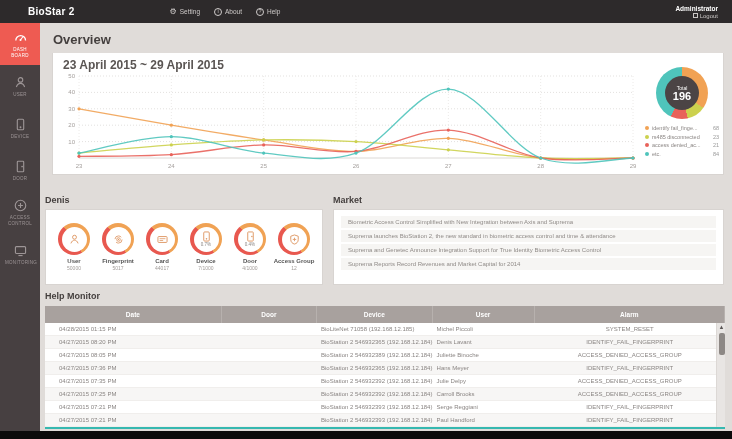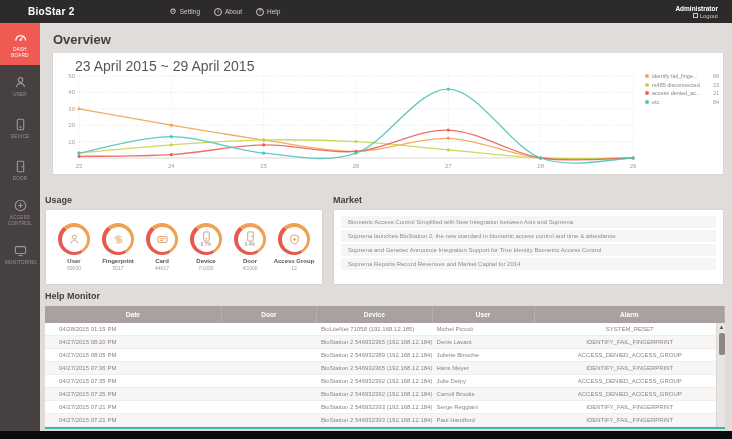--- a/index.html
+++ b/index.html
@@ -36,21 +36,21 @@
   .page-title { position:absolute; top:9px; left:13px; font-size:13px; font-weight:bold; color:#443f3e; }
   
   .overview { position:absolute; top:30px; left:12px; width:672px; height:138px; }
   .ov-header { position:relative; height:16px; background:#5cc3bf; display:flex; align-items:center; }
   .ov-title { color:#fff; font-size:8px; font-weight:bold; margin-left:10px; }
   .ov-tabs { position:absolute; right:5px; bottom:0; display:flex; align-items:flex-end; }
   .ov-tab { width:38px; height:12px; background:#f1efed; border:1px solid #d6d2cf; border-bottom:none;
     color:#8f8a87; font-size:6px; display:flex; align-items:center; justify-content:center; cursor:pointer; }
   .ov-tab.active { background:#fff; color:#3f3b3a; font-weight:bold; height:15px; }
   .ov-body { position:relative; background:#fff; height:122px; border:1px solid #d8d4d1; border-top:none; }
-  .date-range { position:absolute; top:5px; left:10px; font-size:14px; font-weight:normal; color:#5a5553;margin-left:12px; }
+  .date-range { position:absolute; top:5px; left:10px; font-size:12px; font-weight:bold; color:#5a5553; }
   .chart-wrap { position:absolute; left:4px; top:17px; }
   
   .donut-box { position:absolute; right:4px; top:14px; width:74px; }
   .donut { position:relative; width:52px; height:52px; border-radius:50%; margin:0 auto; }
   .donut-hole { position:absolute; left:9px; top:9px; width:34px; height:34px; border-radius:50%;
     background:#4b4445; display:flex; flex-direction:column; align-items:center; justify-content:center; color:#fff; }
   .donut-hole .t-label { font-size:5px; }
   .donut-hole .t-value { font-size:11px; font-weight:bold; line-height:1; }
   .legend { margin-top:5px; }
   .legend-row { display:flex; align-items:center; gap:3px; font-size:5.5px; color:#8a8583; line-height:1.55; }
@@ -245,20 +245,26 @@
             <path d="M22,83.08C37.388888888888886,80.34666666666666 83.55555555555556,66.68 114.33333333333333,66.68C145.11111111111111,66.68 175.88888888888889,80.34666666666666 206.66666666666666,83.08C237.44444444444443,85.81333333333333 268.22222222222223,93.74 299,83.08C329.77777777777777,72.42 360.55555555555554,18.300000000000004 391.3333333333333,19.120000000000005C422.1111111111111,19.940000000000005 452.8888888888889,76.52 483.6666666666667,88C514.4444444444445,99.48 560.6111111111111,88 576,88" fill="none" stroke="#4fc4bb" stroke-width="1.3" opacity="0.9"></path>
             <circle cx="22" cy="83.08" r="1.6" fill="#4fc4bb"></circle>
             <circle cx="114.33333333333333" cy="66.68" r="1.6" fill="#4fc4bb"></circle>
             <circle cx="206.66666666666666" cy="83.08" r="1.6" fill="#4fc4bb"></circle>
             <circle cx="299" cy="83.08" r="1.6" fill="#4fc4bb"></circle>
             <circle cx="391.3333333333333" cy="19.120000000000005" r="1.6" fill="#4fc4bb"></circle>
             <circle cx="483.6666666666667" cy="88" r="1.6" fill="#4fc4bb"></circle>
             <circle cx="576" cy="88" r="1.6" fill="#4fc4bb"></circle>
           </svg></div>
       <div class="donut-box">
+        <div class="donut" id="donut" style="background: conic-gradient(rgb(241, 162, 84) 0deg, rgb(241, 162, 84) 124.898deg, rgb(204, 209, 78) 124.898deg, rgb(204, 209, 78) 167.143deg, rgb(232, 98, 90) 167.143deg, rgb(232, 98, 90) 205.714deg, rgb(79, 196, 187) 205.714deg, rgb(79, 196, 187) 360deg);">
+          <div class="donut-hole">
+            <span class="t-label">Total</span>
+            <span class="t-value">196</span>
+          </div>
+        </div>
         <div class="legend" id="legend">
             <div class="legend-row">
               <span class="legend-dot" style="background:#f1a254"></span>
       <span class="legend-label">identify fail_finge...</span>
       <span class="legend-val">68</span>
             </div>
             <div class="legend-row">
               <span class="legend-dot" style="background:#ccd14e"></span>
       <span class="legend-label">rs485 disconnected</span>
       <span class="legend-val">23</span>
@@ -271,21 +277,21 @@
             <div class="legend-row">
               <span class="legend-dot" style="background:#4fc4bb"></span>
       <span class="legend-label">etc.</span>
       <span class="legend-val">84</span>
             </div>
           </div>
       </div>
     </div>
   </div>
 
-  <div class="sec-label usage-label">Usage</div>
+  <div class="sec-label usage-label">Denis</div>
   <div class="sec-label notice-label">Market</div>
   <div class="usage-panel" id="usage">
       <div class="gauge-item">
         <div class="gauge-ring" style="background:conic-gradient(from 210deg,#e8584f 0deg 110deg,#f0a254 110deg 300deg,#e8584f 300deg 360deg)">
        <div class="gauge-inner">
             <svg viewBox="0 0 16 16">
               <circle cx="8" cy="5.2" r="2.4" fill="none" stroke="currentColor" stroke-width="1.2"></circle>
               <path d="M3.6 12.8c.9-2.7 2.6-3.9 4.4-3.9s3.5 1.2 4.4 3.9" fill="none" stroke="currentColor" stroke-width="1.2"></path>
             </svg>
           </div>

